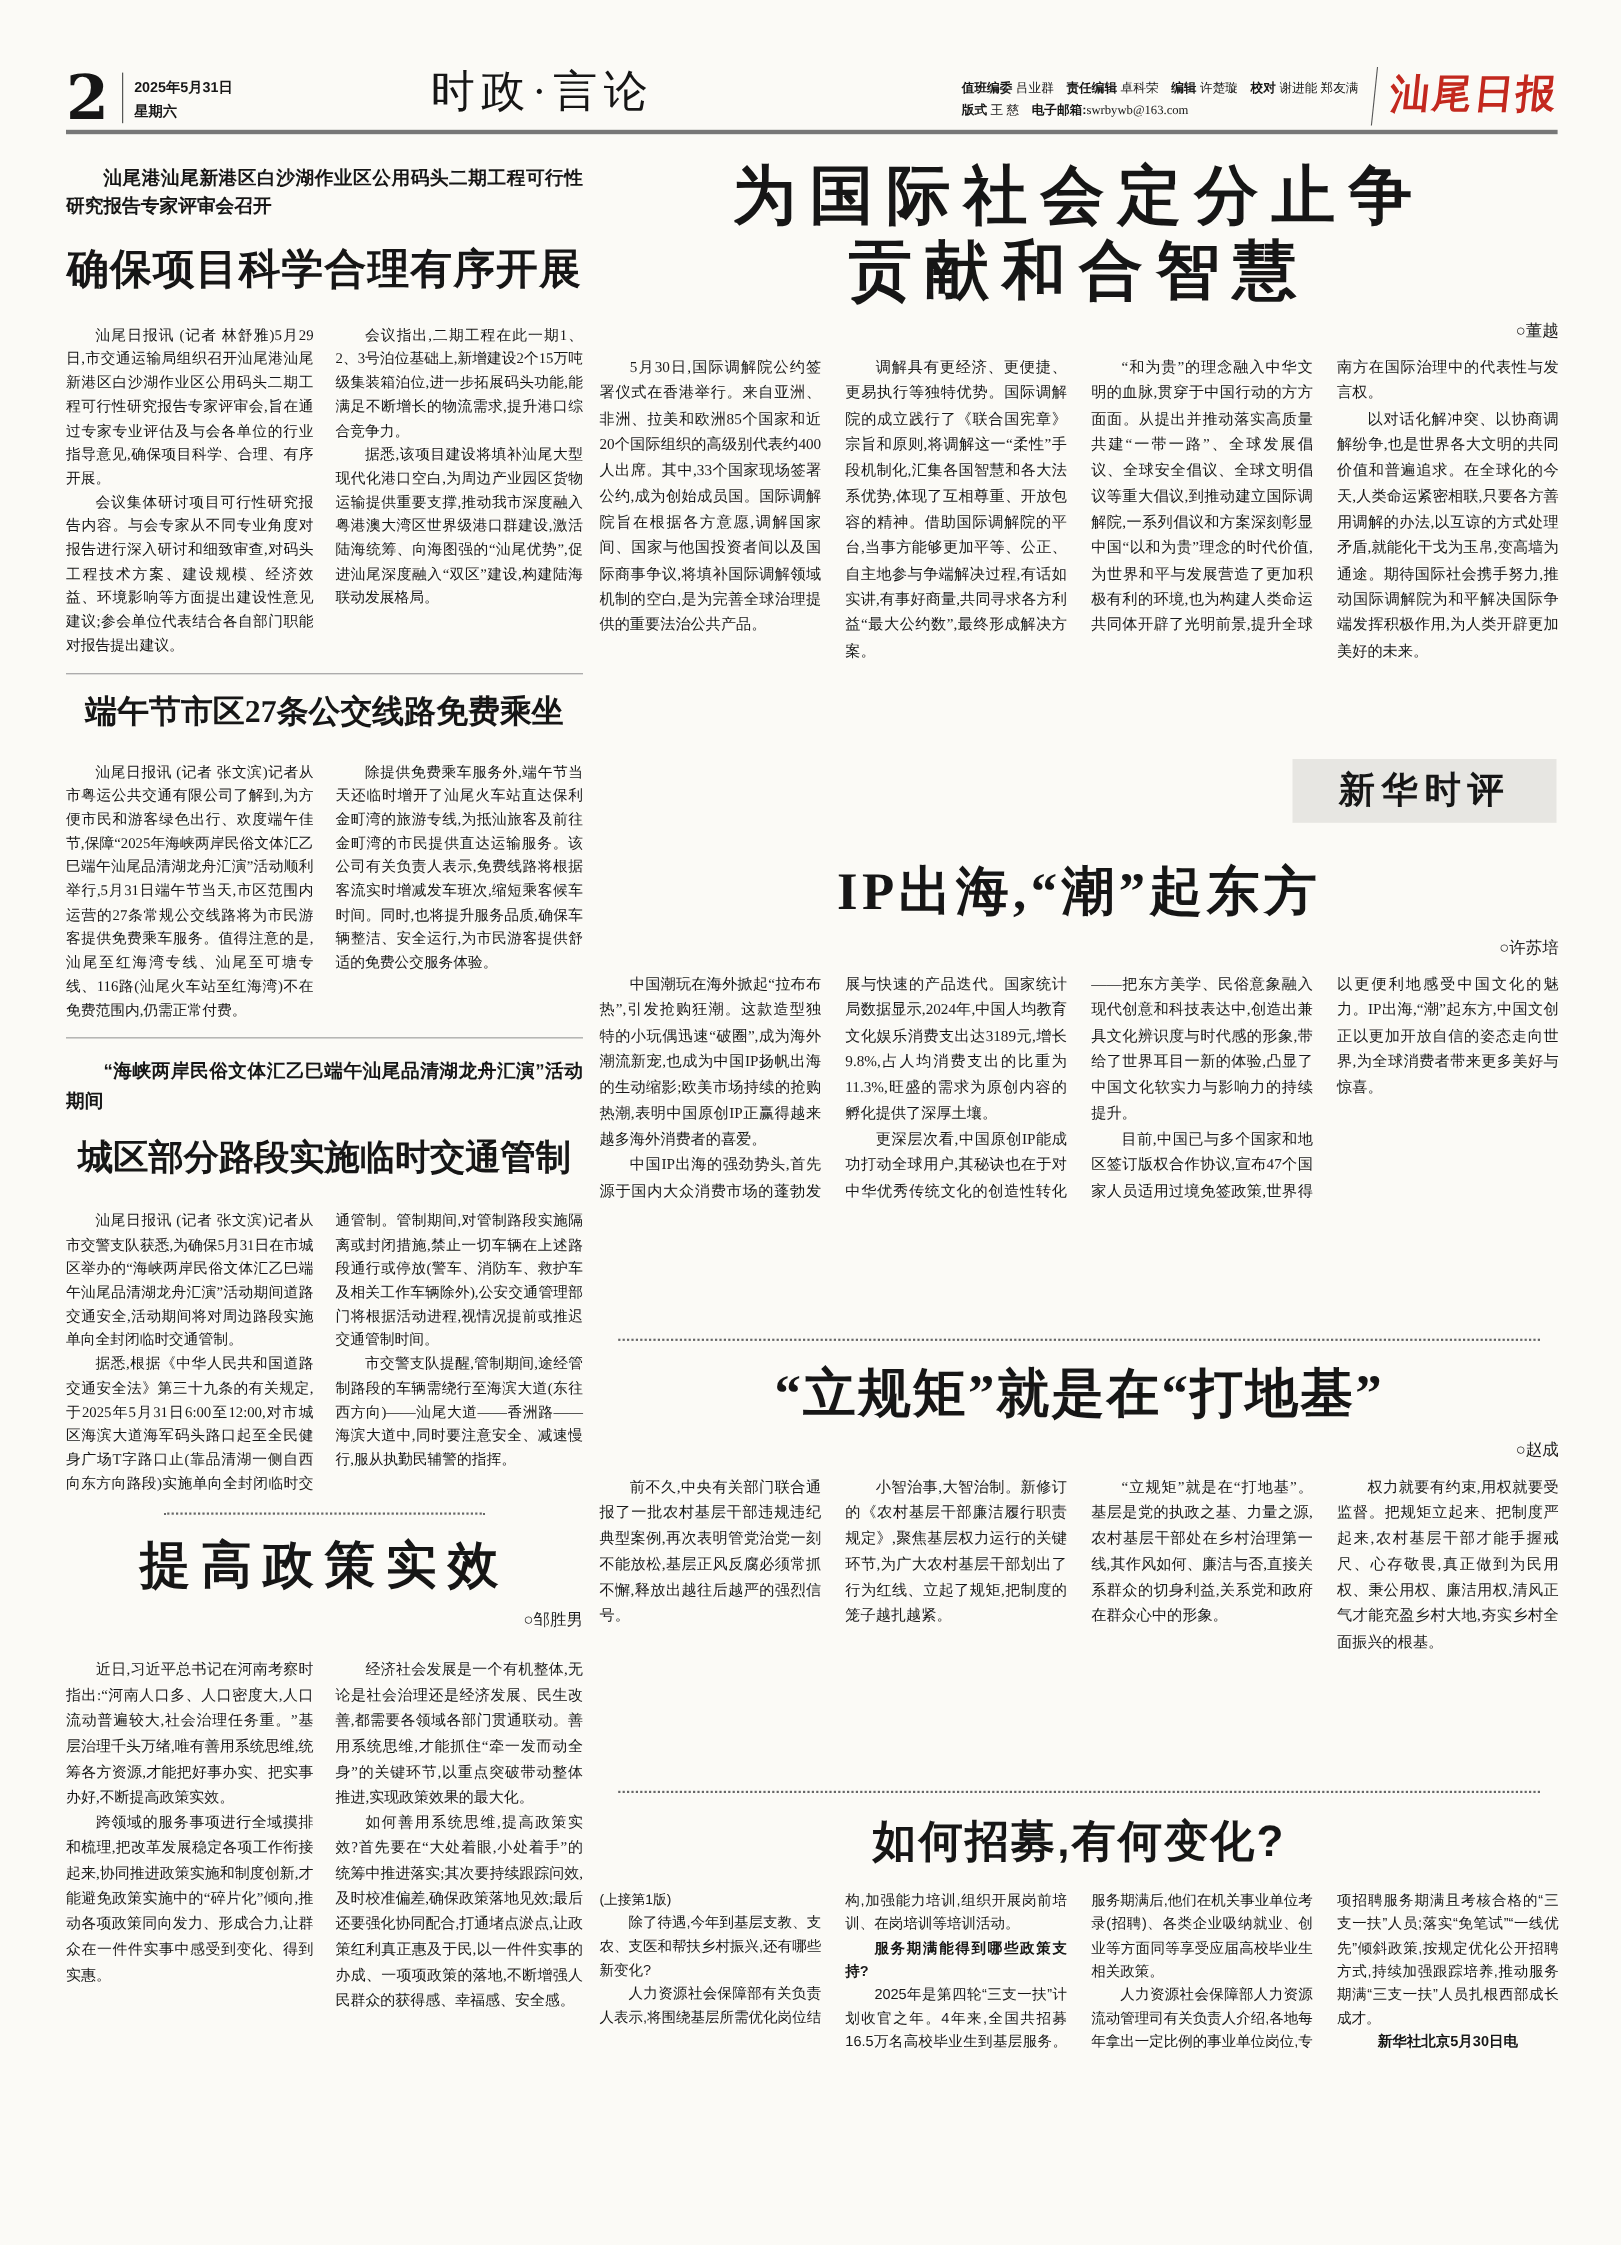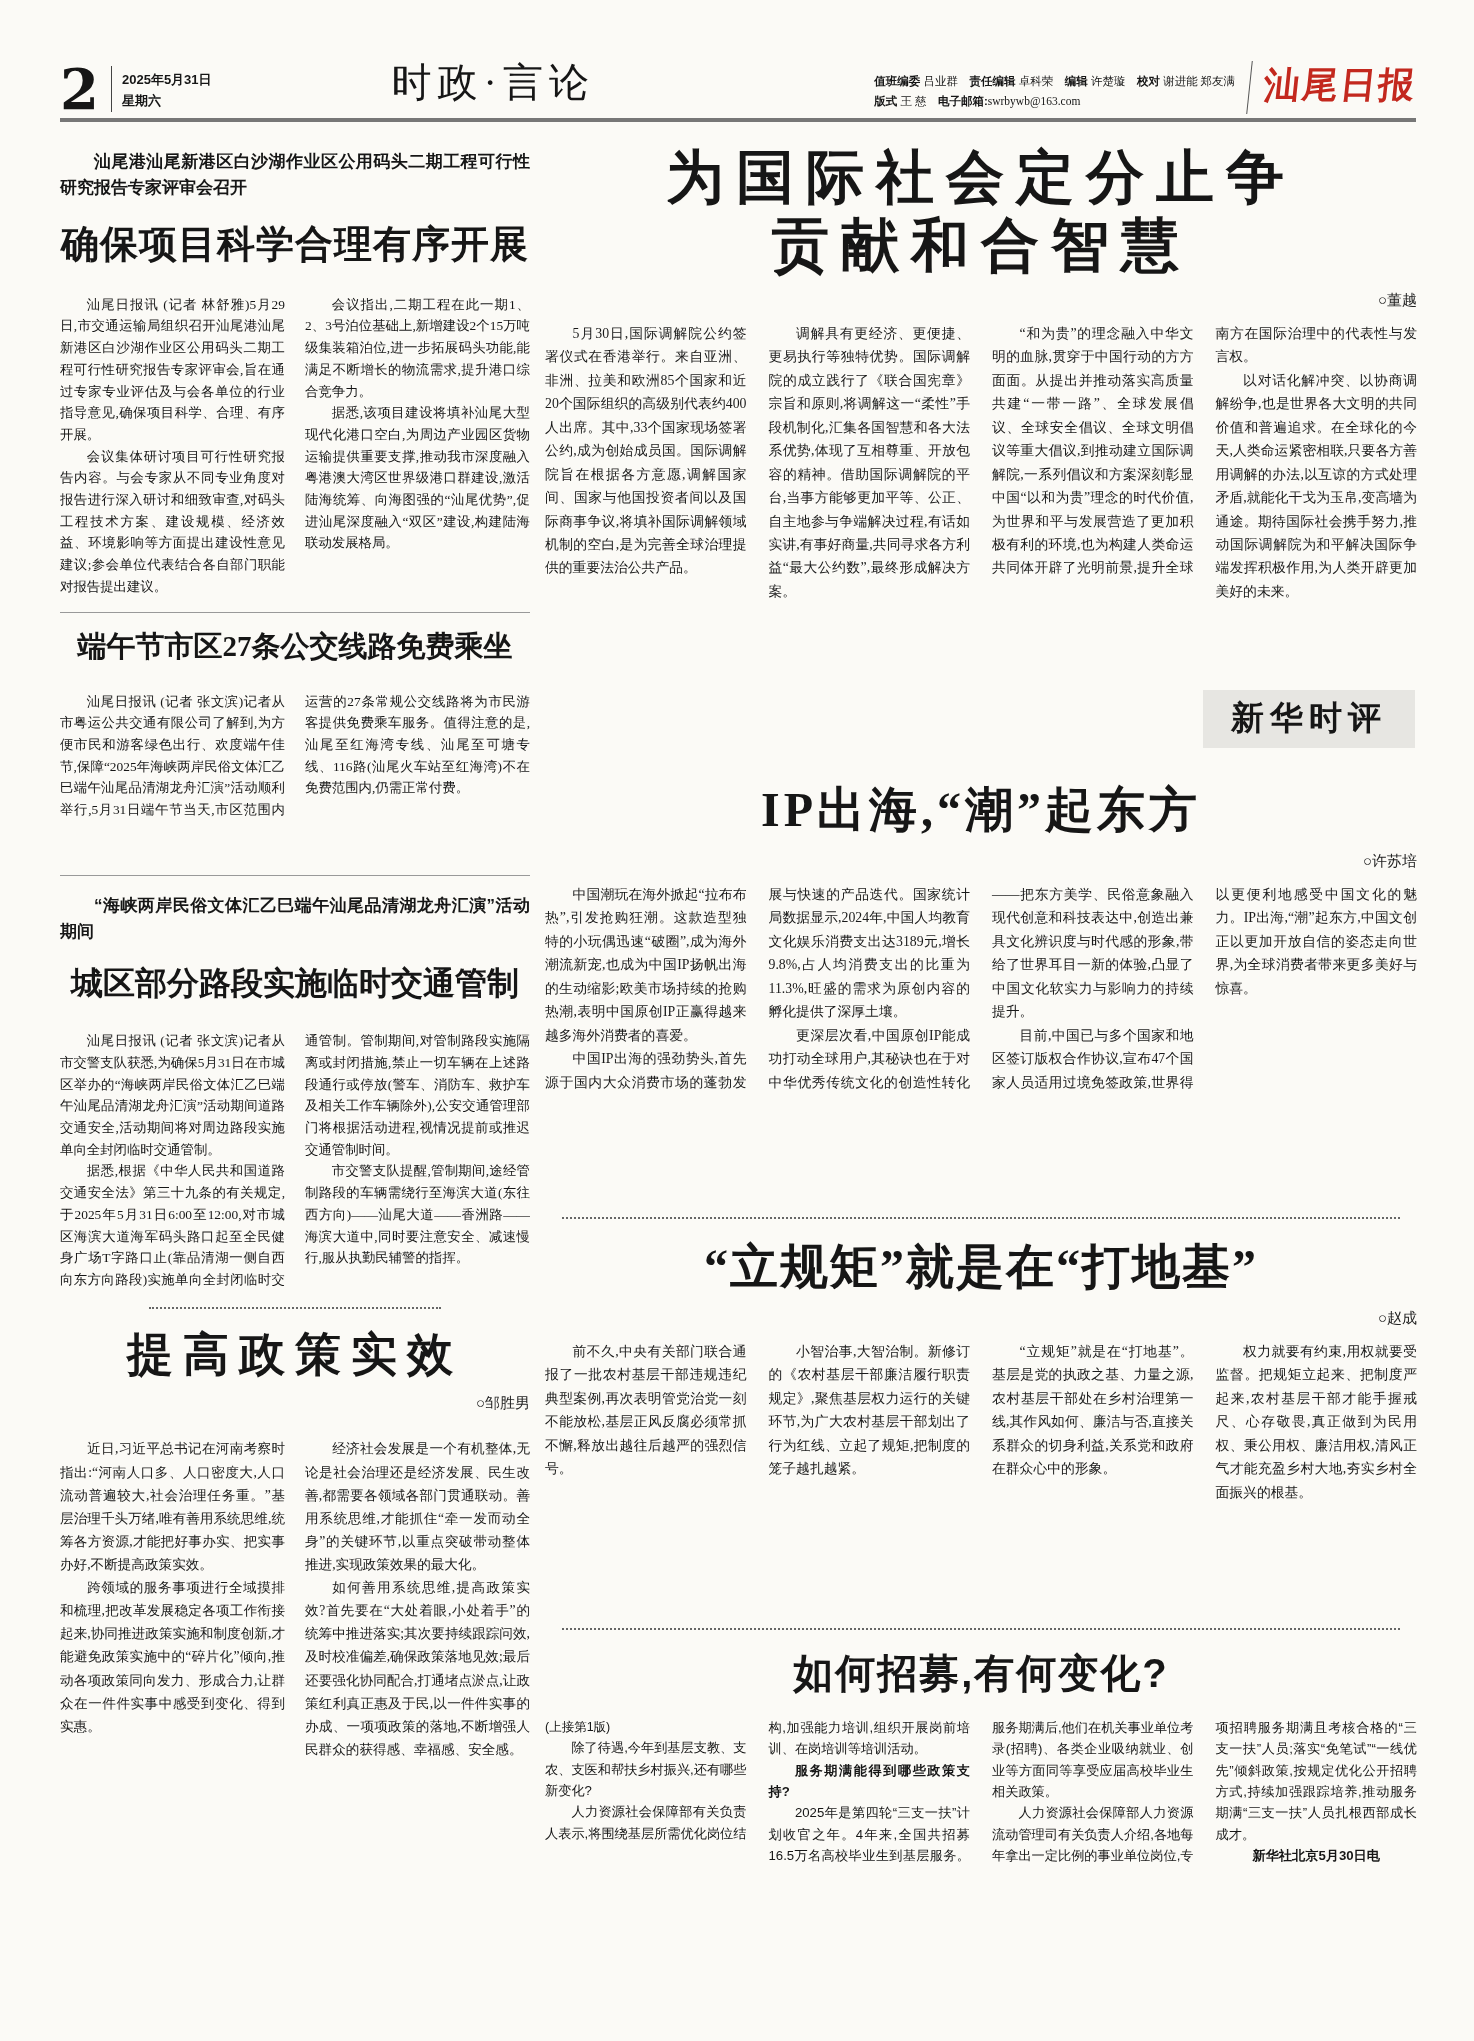--- a/index.html
+++ b/index.html
@@ -44,21 +44,21 @@
   .b-headline{font-size:29px;margin:6px 0 12px 0;letter-spacing:0px;}
   .c-headline{font-size:32px;margin:8px 0 12px 0;}
   .callig{font-size:46px;letter-spacing:10px;line-height:1.3;}
   .kai-body p{line-height:1.7;color:#191919;}
 
   
   .right-block{position:absolute;left:545px;top:130px;width:872px;}
   .r1-headline{font-size:58px;letter-spacing:12px;line-height:1.18;}
   .right-block .body{font-size:13.8px;}
   .mediation-wrap{position:relative;min-height:430px;}
-  .badge{position:absolute;right:2px;bottom:4px;width:212px;height:58px;background:#e7e6e2;
+  .badge{position:absolute;right:2px;bottom:4px;width:240px;height:58px;background:#e7e6e2;
     display:flex;align-items:center;justify-content:center;font-size:33px;font-weight:bold;letter-spacing:6px;
     font-family:"Liberation Serif",serif;}
   .ip-headline{font-size:48px;letter-spacing:4px;margin:26px 0 0 0;}
   .rules-headline{font-size:48px;letter-spacing:2px;margin:4px 0 0 0;}
   .recruit-headline{font-size:40px;font-family:"Liberation Sans","DejaVu Sans",sans-serif;letter-spacing:2px;
     text-align:center;margin:6px 0 16px 22%;width:56%;}
 </style>
 </head>
 <body>
 
@@ -92,20 +92,21 @@
           <p>据悉,该项目建设将填补汕尾大型现代化港口空白,为周边产业园区货物运输提供重要支撑,推动我市深度融入粤港澳大湾区世界级港口群建设,激活陆海统筹、向海图强的“汕尾优势”,促进汕尾深度融入“双区”建设,构建陆海联动发展格局。</p>
         </div>
     </div>
 
     <hr class="divider">
 
     <div>
       <div class="headline b-headline">端午节市区27条公交线路免费乘坐</div>
       <div class="body cols2" style="min-height:170px">
           <p>汕尾日报讯 (记者 张文滨)记者从市粤运公共交通有限公司了解到,为方便市民和游客绿色出行、欢度端午佳节,保障“2025年海峡两岸民俗文体汇乙巳端午汕尾品清湖龙舟汇演”活动顺利举行,5月31日端午节当天,市区范围内运营的27条常规公交线路将为市民游客提供免费乘车服务。值得注意的是,汕尾至红海湾专线、汕尾至可塘专线、116路(汕尾火车站至红海湾)不在免费范围内,仍需正常付费。</p>
+          <p>除提供免费乘车服务外,端午节当天还临时增开了汕尾火车站直达保利金町湾的旅游专线,为抵汕旅客及前往金町湾的市民提供直达运输服务。该公司有关负责人表示,免费线路将根据客流实时增减发车班次,缩短乘客候车时间。同时,也将提升服务品质,确保车辆整洁、安全运行,为市民游客提供舒适的免费公交服务体验。</p>
         </div>
     </div>
 
     <hr class="divider">
 
     <div>
       <p class="kicker">“海峡两岸民俗文体汇乙巳端午汕尾品清湖龙舟汇演”活动期间</p>
       <div class="headline c-headline">城区部分路段实施临时交通管制</div>
       <div class="body cols2" style="min-height:230px">
           <p>汕尾日报讯 (记者 张文滨)记者从市交警支队获悉,为确保5月31日在市城区举办的“海峡两岸民俗文体汇乙巳端午汕尾品清湖龙舟汇演”活动期间道路交通安全,活动期间将对周边路段实施单向全封闭临时交通管制。</p>

